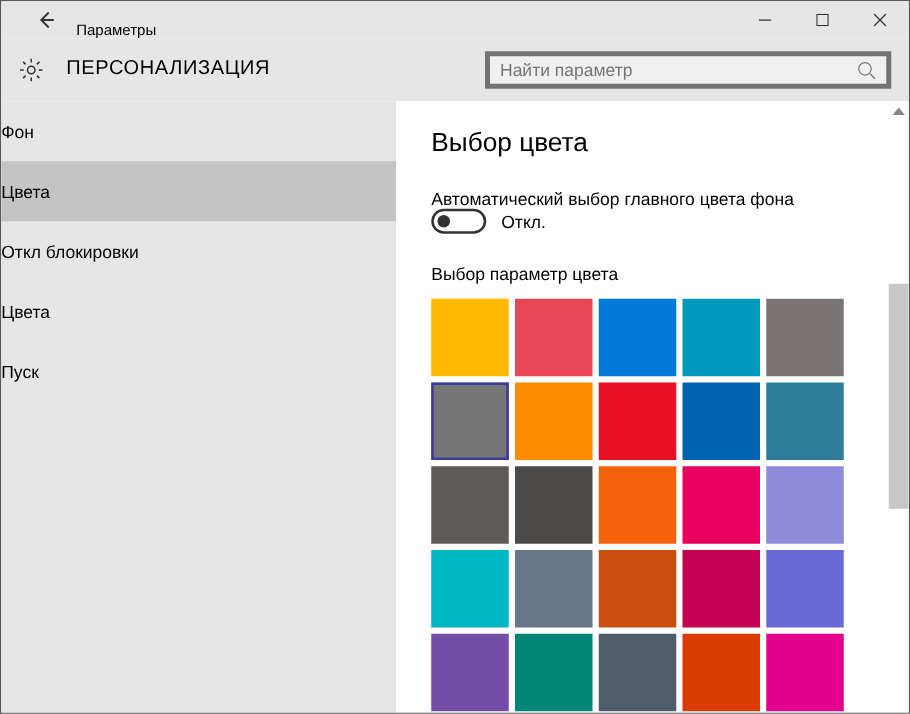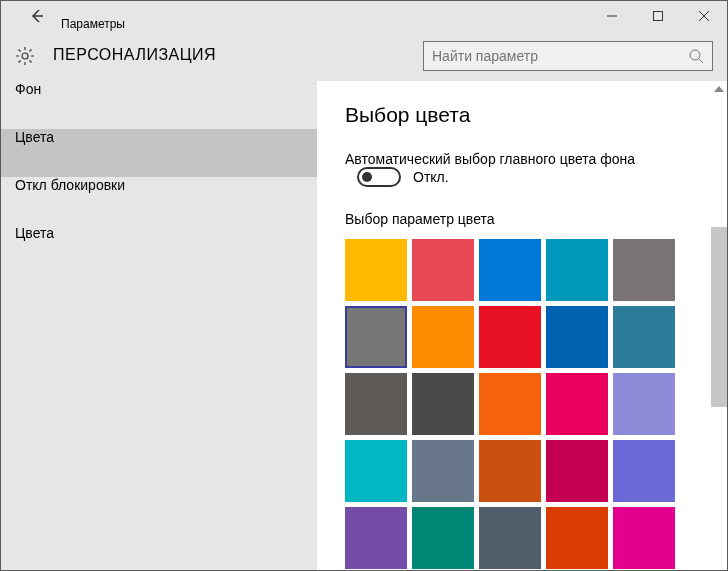--- a/index.html
+++ b/index.html
@@ -9,33 +9,33 @@
 .titlebar-left { display: flex; align-items: flex-end; padding-left: 12px; }
 .back-btn { width: 48px; height: 30px; display: flex; align-items: center; justify-content: center; cursor: pointer; }
 .title-text { font-size: 12px; color: #000; }
 .win-controls { display: flex; }
 .win-btn { width: 46px; height: 30px; display: flex; align-items: center; justify-content: center; cursor: pointer; }
 
 .header { height: 50px; background: #e6e6e6; display: flex; align-items: center; padding: 0 14px 0 14px; justify-content: space-between; }
 .header-left { display: flex; align-items: flex-start; gap: 18px; }
 .gear-icon { width: 20px; height: 20px; }
 .header-title { font-size: 16px; letter-spacing: 0.5px; }
-.search-box { width: 290px; height: 30px; border: 1px solid #737373; background: #f0f0f0; display: flex; align-items: center; padding: 0 8px; }
+.search-box { width: 325px; height: 30px; border: 4px solid #737373; background: #f0f0f0; display: flex; align-items: center; padding: 0 8px; }
 .search-input { flex: 1; border: none; background: transparent; outline: none; font-size: 14px; color: #666; }
 .search-icon { width: 16px; height: 16px; }
 
 .content { display: flex; height: calc(571px - 80px); }
 .sidebar { width: 316px; background: #e6e6e6; }
-.sidebar-item { height: 48px; display: flex; align-items: flex-start; padding-left: 14px; font-size: 14px; cursor: pointer; }
+.sidebar-item { height: 48px; display: flex; align-items: center; font-size: 14px; cursor: pointer; }
 .sidebar-item.selected { background: #c4c4c4; }
 
 .main { flex: 1; background: #fff; padding: 22px 0 0 28px; position: relative; }
 .main-title { font-size: 21px; font-weight: 400; margin-bottom: 24px; }
 .subtitle { font-size: 14px; }
-.toggle-row { display: flex; align-items: center; gap: 12px; margin-bottom: 24px; margin-left: 12px; }
+.toggle-row { display: flex; align-items: center; gap: 12px; margin-bottom: 24px; }
 .toggle { width: 44px; height: 20px; border: 2px solid #333; border-radius: 10px; position: relative; cursor: pointer; }
 .toggle-knob { width: 10px; height: 10px; background: #333; border-radius: 50%; position: absolute; left: 3px; top: 3px; }
 .toggle-label { font-size: 14px; }
 .grid-label { font-size: 14px; margin-bottom: 12px; }
 
 .color-grid { display: grid; grid-template-columns: repeat(5, 62px); grid-auto-rows: 62px; gap: 5px; }
 .color-swatch { cursor: pointer; }
 .color-swatch.selected { outline: 2px solid #3b3b9e; outline-offset: -2px; }
 
 .scrollbar { position: absolute; right: 0; top: 0; width: 16px; height: 100%; }
@@ -98,20 +98,23 @@
       </div>
     <div class="sidebar-item selected">
         <span>Цвета</span>
       </div>
     <div class="sidebar-item">
         <span>Откл блокировки</span>
       </div>
     <div class="sidebar-item">
         <span>Цвета</span>
       </div>
+    <div class="sidebar-item">
+        <span>Пуск</span>
+      </div>
   </div>
 
   <div class="main">
     <div class="main-title">Выбор цвета</div>
     <div class="subtitle">Автоматический выбор главного цвета фона</div>
     <div class="toggle-row">
       <div class="toggle">
         <div class="toggle-knob"></div>
       </div>
       <span class="toggle-label">Откл.</span>

